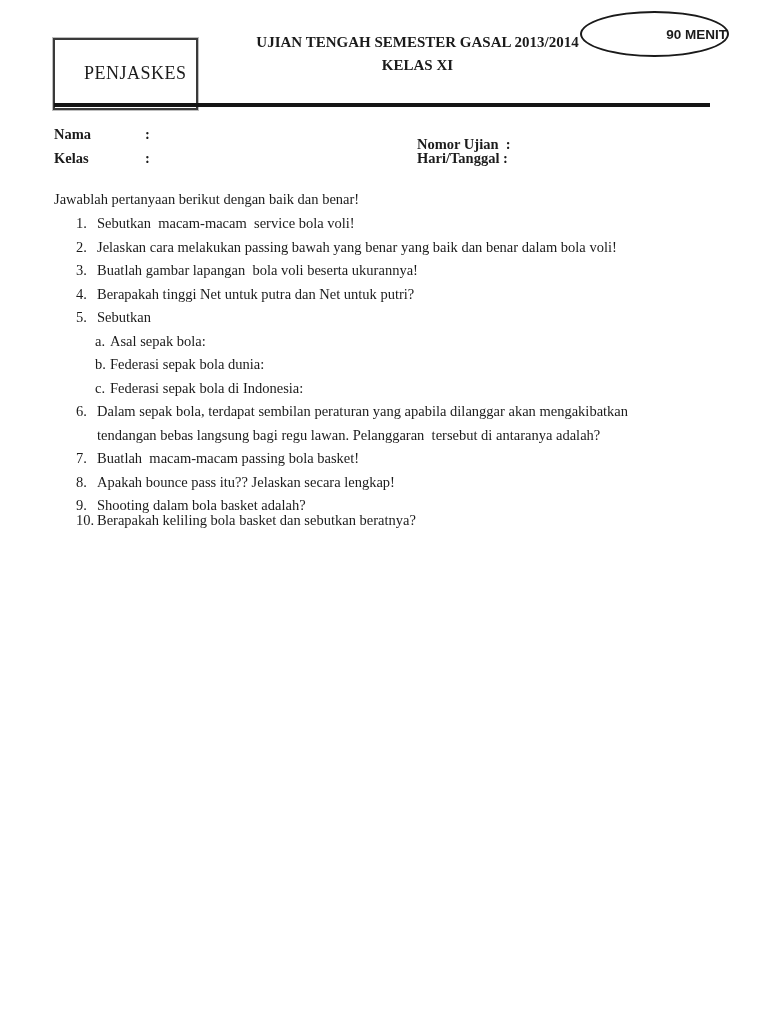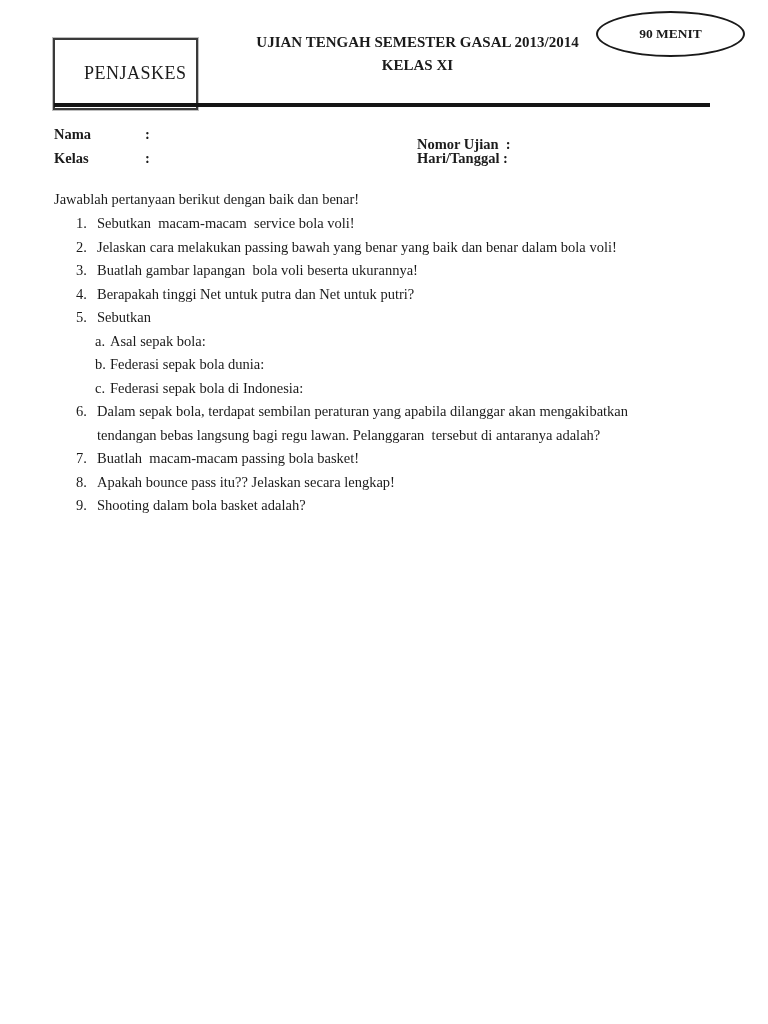--- a/index.html
+++ b/index.html
@@ -15,24 +15,24 @@
     border:2px solid #3a3a3a; padding:2px 9px 3px 9px;
     font-size:18px; letter-spacing:0.5px; white-space:pre;
     box-shadow:0 0 0 1px #bdbdbd;
   }
   .title-block {
     position:absolute; left:125px; top:31px; width:585px;
     text-align:center; font-weight:bold; font-size:15px; line-height:23px;
   }
   .title-block div { white-space:pre; }
   .time-oval {
-    position:absolute; left:596px; top:11px; width:145px; height:42px;
+    position:absolute; left:580px; top:11px; width:145px; height:42px;
     border:2.5px solid #1a1a1a; border-radius:50%;
-    display:flex; align-items:center; justify-content:center;
-    font-family:Liberation Serif, serif;
+    display:flex; align-items:center; justify-content:flex-end;
+    font-family:Liberation Sans, sans-serif;
     font-weight:700; font-size:13.5px; white-space:pre;
   }
   .rule { position:absolute; left:54px; top:103px; width:656px; height:4px; background:#151515; }
 
   
   .field { position:absolute; font-weight:bold; font-size:14.5px; white-space:pre; }
   .f-nama  { left:54px;  top:126px; }
   .f-colon1{ left:145px; top:126px; }
   .f-nomor { left:417px; top:136px; }
   .f-kelas { left:54px;  top:150px; }
@@ -169,14 +169,21 @@
   </li>
 
   <li class="q">
     <span class="q-no">9.</span>
     <div class="q-body">
       <div class="q-text">Shooting dalam bola basket adalah?</div>
 
     </div>
   </li>
 
+  <li class="q tight-top">
+    <span class="q-no">10.</span>
+    <div class="q-body">
+      <div class="q-text">Berapakah keliling bola basket dan sebutkan beratnya?</div>
+
+    </div>
+  </li>
 </ol>
 </div>
 
 </body></html>

